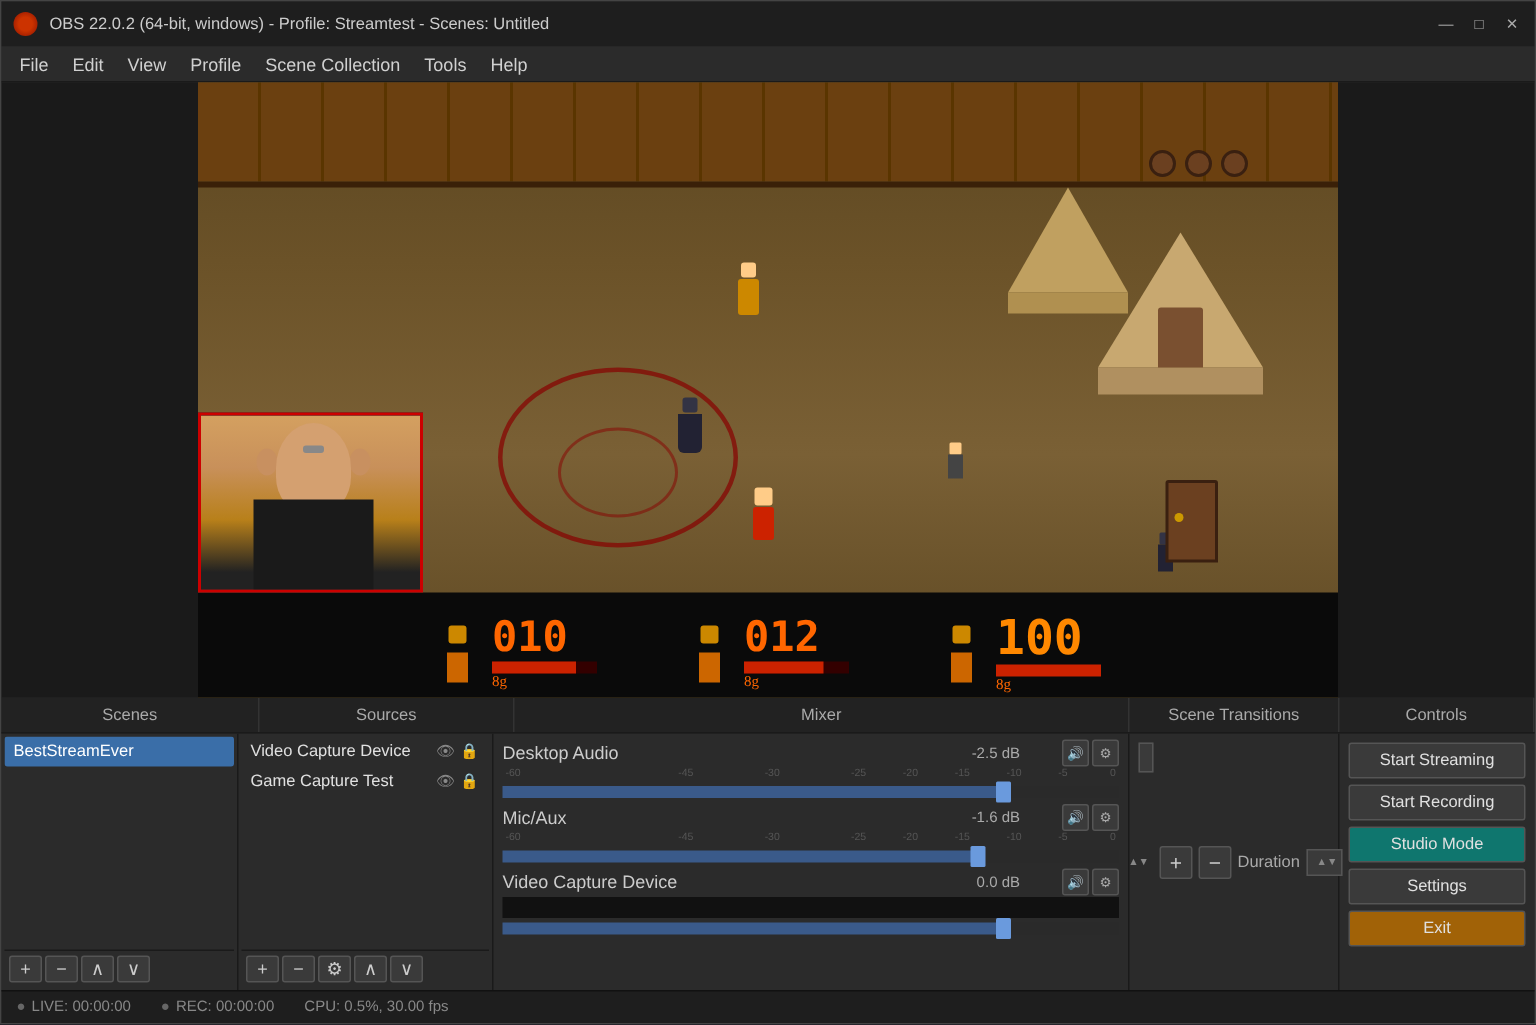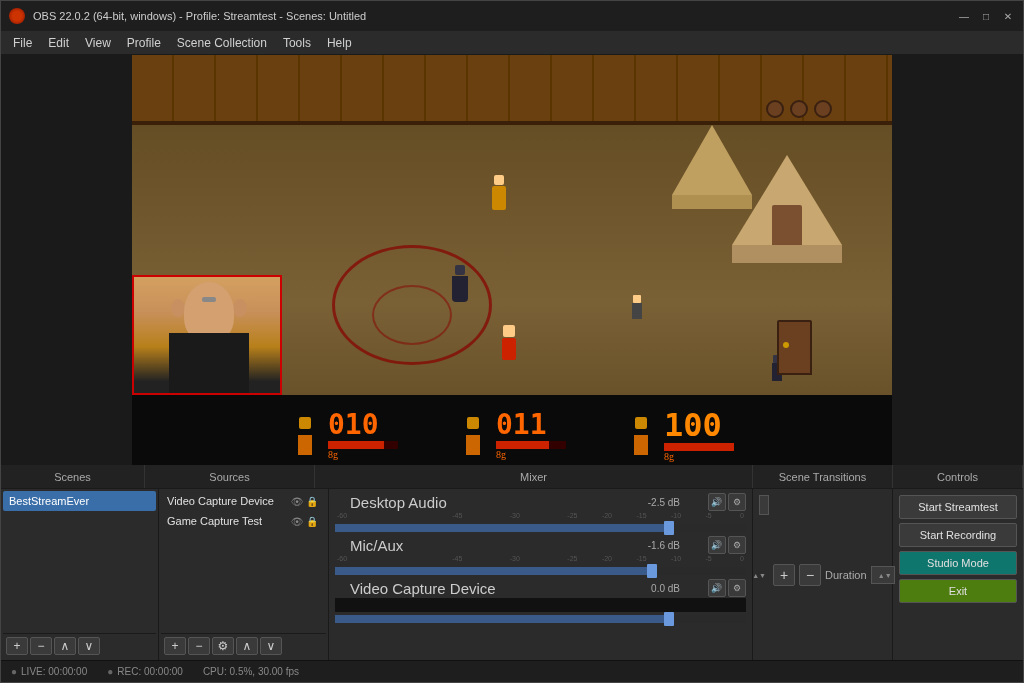--- a/index.html
+++ b/index.html
@@ -291,21 +291,21 @@
 
     .panel-header {
       display: flex;
       align-items: center;
       justify-content: center;
       font-size: 11px;
       color: #aaa;
       border-right: 1px solid #333;
     }
 
-    .panel-header.scenes { width: 144px; }
+    .panel-header.scenes { width: 172px; }
     .panel-header.sources { width: 170px; }
     .panel-header.mixer { flex: 1; }
     .panel-header.transitions { width: 140px; }
     .panel-header.controls { width: 130px; }
 
     .panel-content {
       display: flex;
       flex: 1;
       overflow: hidden;
     }
@@ -414,23 +414,22 @@
       gap: 1px;
     }
 
     .mixer-channel-header {
       display: flex;
       align-items: center;
       justify-content: space-between;
     }
 
     .channel-name {
-      font-size: 15px;
+      font-size: 12px;
       color: #ccc;
-      margin-left: 15px;
     }
 
     .channel-db {
       font-size: 10px;
       color: #aaa;
       margin-left: auto;
       margin-right: 24px;
     }
 
     .meter-full {
@@ -585,21 +584,21 @@
       font-size: 11px;
       text-align: center;
       cursor: pointer;
       border-radius: 2px;
     }
 
     .ctrl-btn.start-streaming { background: #3a3a3a; }
     .ctrl-btn.start-recording { background: #3a3a3a; }
     .ctrl-btn.studio-mode { background: #0f766e; }
     .ctrl-btn.settings { background: #3a3a3a; }
-    .ctrl-btn.exit { background: #4d7c0f; }
+    .ctrl-btn.exit { background: #a16207; }
 
     
     .status-bar {
       height: 22px;
       background: #1e1e1e;
       border-top: 1px solid #111;
       display: flex;
       align-items: center;
       padding: 0 10px;
       font-size: 10px;
@@ -751,21 +750,21 @@
             <div class="hud-label">8g</div>
           </div>
         </div>
 
         <div class="hud-player">
           <div class="hud-char">
             <div class="hud-char-head" style="background:#cc8800;"></div>
             <div class="hud-char-body" style="background:#cc6600;"></div>
           </div>
           <div class="hud-stats">
-            <div class="hud-number">011</div>
+            <div class="hud-number">012</div>
             <div class="hud-bar-container">
               <div class="hud-bar-fill" style="width:75%;"></div>
             </div>
             <div class="hud-label">8g</div>
           </div>
         </div>
 
         <div class="hud-player">
           <div class="hud-char">
             <div class="hud-char-head" style="background:#cc8800;"></div>
@@ -942,23 +941,24 @@
         </div>
         <div class="duration-row">
           <span>Duration</span>
           <div class="duration-input-wrap">
             <input class="duration-val" type="text" value="300ms" style="background: rgb(58, 58, 58); border: 1px solid rgb(85, 85, 85); color: rgb(204, 204, 204); font-size: 11px; padding: 2px 18px 2px 4px; width: 100%; outline: none;">
           </div>
         </div>
       </div>
 
       <div class="controls-panel">
-        <button class="ctrl-btn start-streaming">Start Streamtest</button>
+        <button class="ctrl-btn start-streaming">Start Streaming</button>
         <button class="ctrl-btn start-recording">Start Recording</button>
         <button class="ctrl-btn studio-mode">Studio Mode</button>
+        <button class="ctrl-btn settings">Settings</button>
         <button class="ctrl-btn exit">Exit</button>
       </div>
 
     </div>
   </div>
 
   <div class="status-bar">
     <div class="status-item">
       <span style="color:#666;">●</span>
       <span>LIVE: 00:00:00</span>

